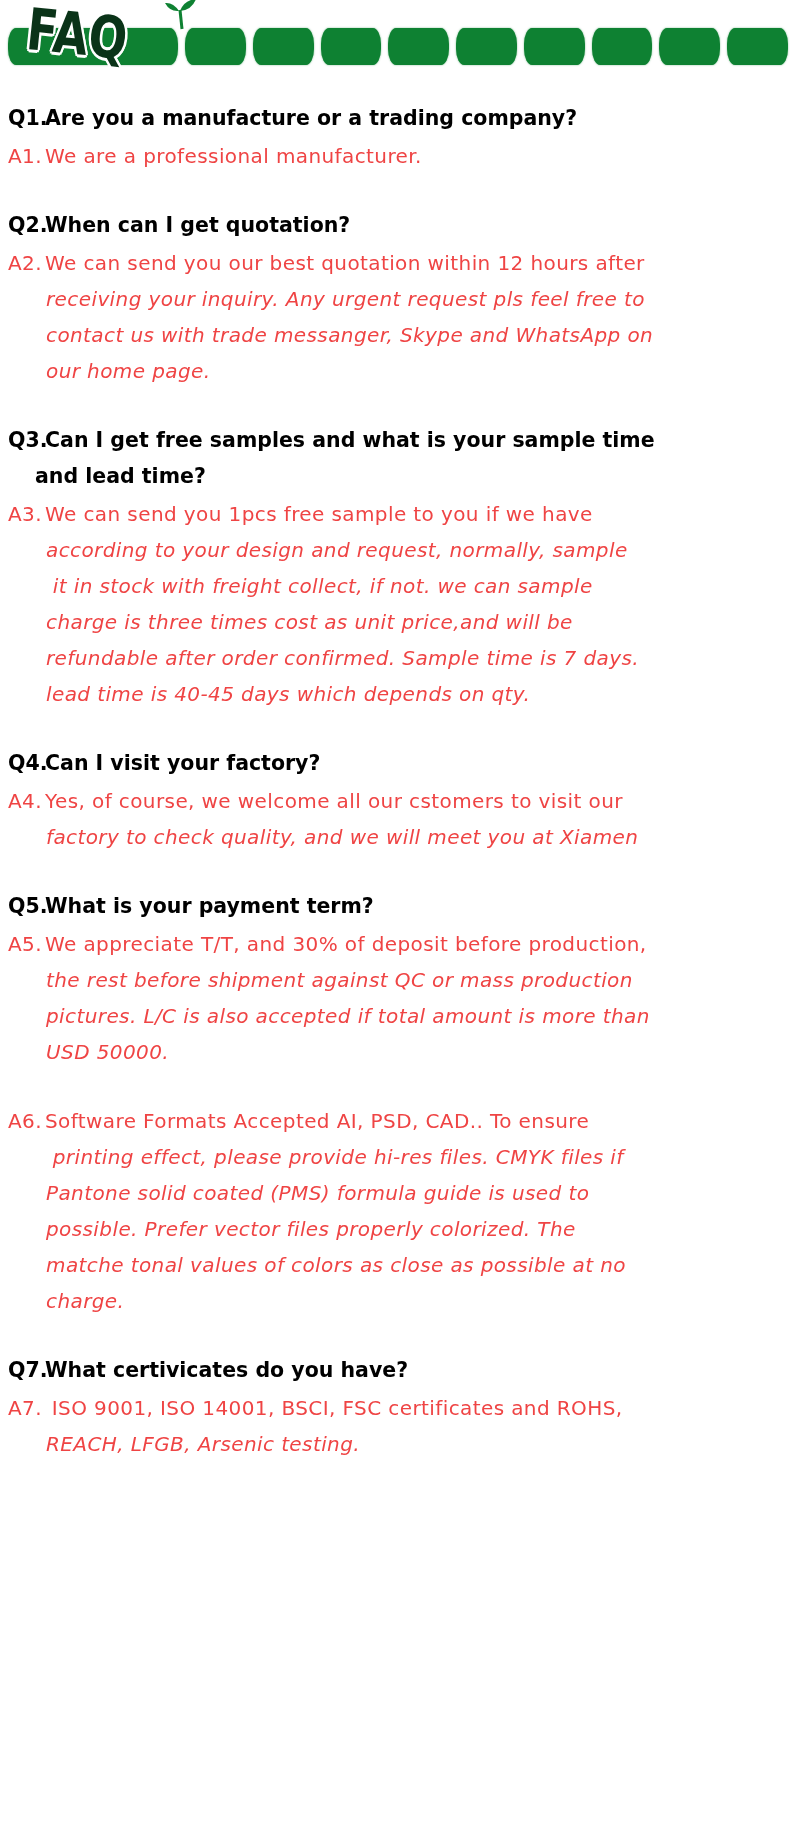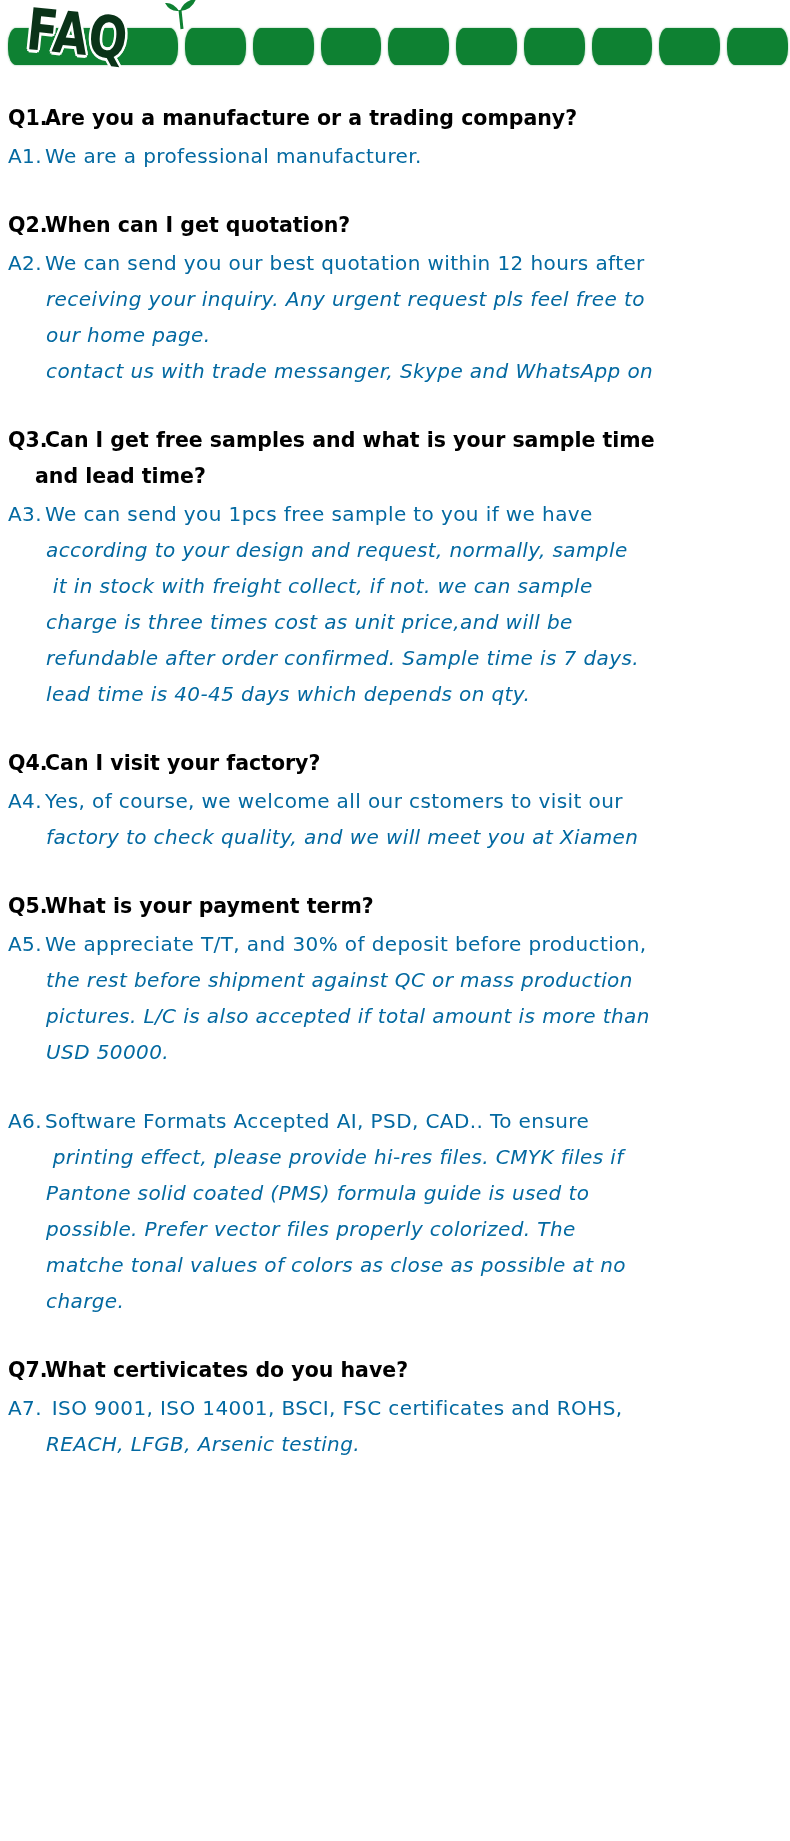--- a/index.html
+++ b/index.html
@@ -29,21 +29,21 @@
       -3px 0 0 #fff,3px 0 0 #fff,0 -3px 0 #fff,0 3px 0 #fff,
       -2px -2px 0 #fff,2px 2px 0 #fff,-2px 2px 0 #fff,2px -2px 0 #fff;
   }
 
   
   .content{padding:30px 0 0 8px;}
   .qa{margin-bottom:33px;}
   .question{margin-bottom:2px;}
   .line{white-space:pre;line-height:36px;}
   .q-line{font-size:20.5px;font-weight:bold;color:#000000;letter-spacing:0;}
-  .a-line{font-size:20px;color:#0369a1;letter-spacing:0.4px;}
+  .a-line{font-size:20px;color:#ef4444;letter-spacing:0.4px;}
   .label{display:inline-block;width:37px;}
   .cont-q{padding-left:27px;}
   .cont-a{padding-left:38px;font-style:italic;}
 </style>
 </head>
 <body>
 
 <div class="banner">
   <div class="bamboo">
     <div class="seg long"></div>
@@ -76,22 +76,22 @@
     </div>
   </div>
 
   <div class="qa">
     <div class="question">
       <div class="line q-line"><span class="label">Q2.</span><span>When can I get quotation?</span></div>
     </div>
     <div class="answer">
       <div class="line a-line"><span class="label">A2.</span><span>We can send you our best quotation within 12 hours after</span></div>
       <div class="line a-line cont-a">receiving your inquiry. Any urgent request pls feel free to</div>
+      <div class="line a-line cont-a">contact us with trade messanger, Skype and WhatsApp on</div>
       <div class="line a-line cont-a">our home page.</div>
-      <div class="line a-line cont-a">contact us with trade messanger, Skype and WhatsApp on</div>
     </div>
   </div>
 
   <div class="qa">
     <div class="question">
       <div class="line q-line"><span class="label">Q3.</span><span>Can I get free samples and what is your sample time</span></div>
       <div class="line q-line cont-q">and lead time?</div>
     </div>
     <div class="answer">
       <div class="line a-line"><span class="label">A3.</span><span>We can send you 1pcs free sample to you if we have</span></div>

